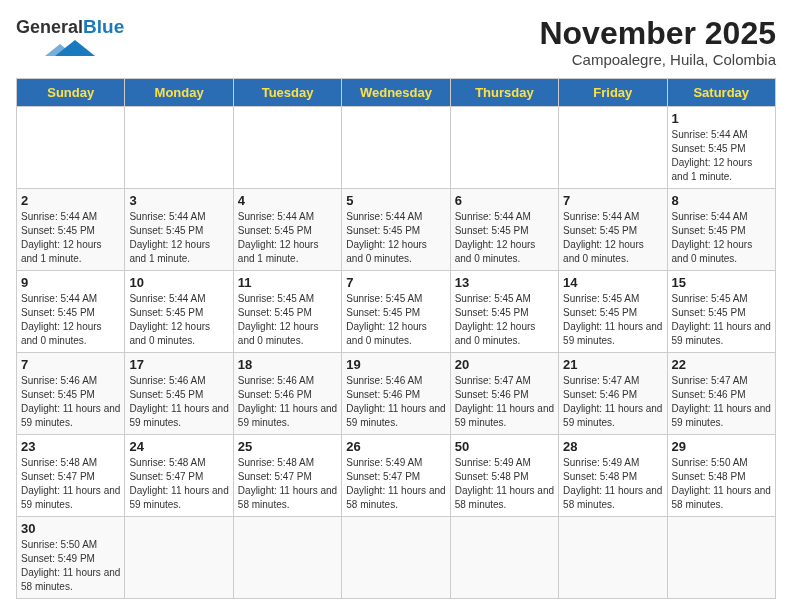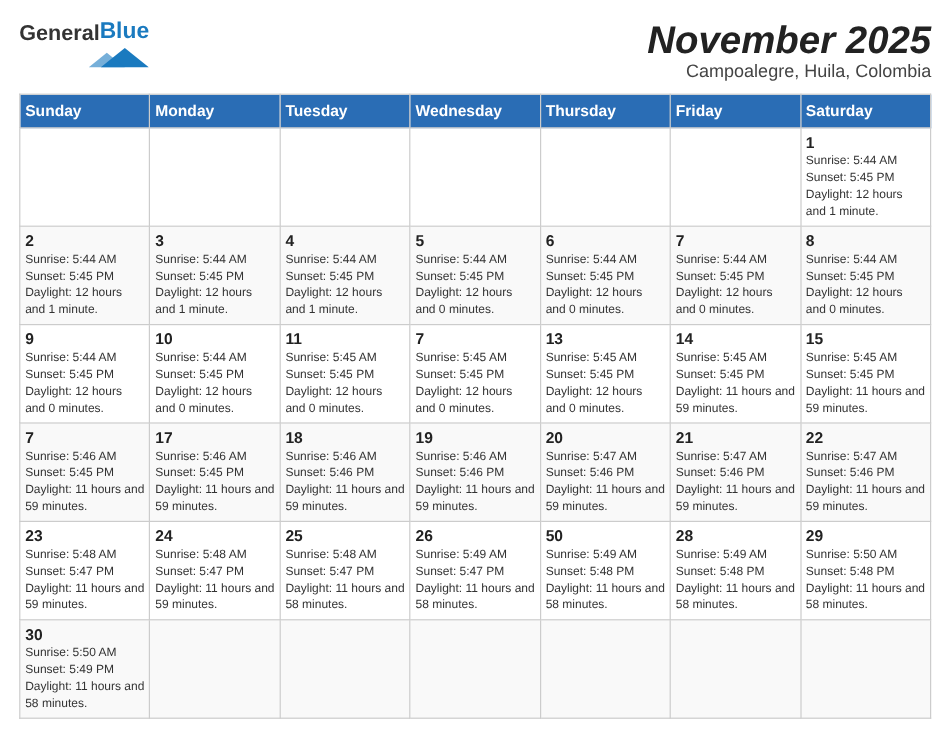--- a/index.html
+++ b/index.html
@@ -12,48 +12,47 @@
     }
     .header {
       display: flex;
       justify-content: space-between;
       align-items: flex-start;
       margin-bottom: 10px;
     }
     .logo {
       display: flex;
       flex-direction: column;
-      align-items: flex-end;
+      align-items: center;
     }
     .title-block {
       text-align: right;
     }
     .month-title {
       font-size: 32px;
       font-weight: bold;
       color: #222;
       line-height: 1.1;
-      font-style: italic;
     }
     .location {
       font-size: 15px;
       color: #444;
     }
     table {
       width: 100%;
       border-collapse: collapse;
       table-layout: fixed;
     }
     thead tr th {
       background: #2a6db5;
-      color: #ffffff;
+      color: #fde047;
       font-size: 13px;
       font-weight: bold;
       padding: 6px 4px;
-      text-align: left;
+      text-align: center;
       border: 1px solid #ccc;
     }
     tbody tr td {
       vertical-align: top;
       font-size: 10.5px;
       color: #222;
       border: 1px solid #ccc;
       padding: 4px;
       height: 80px;
     }

